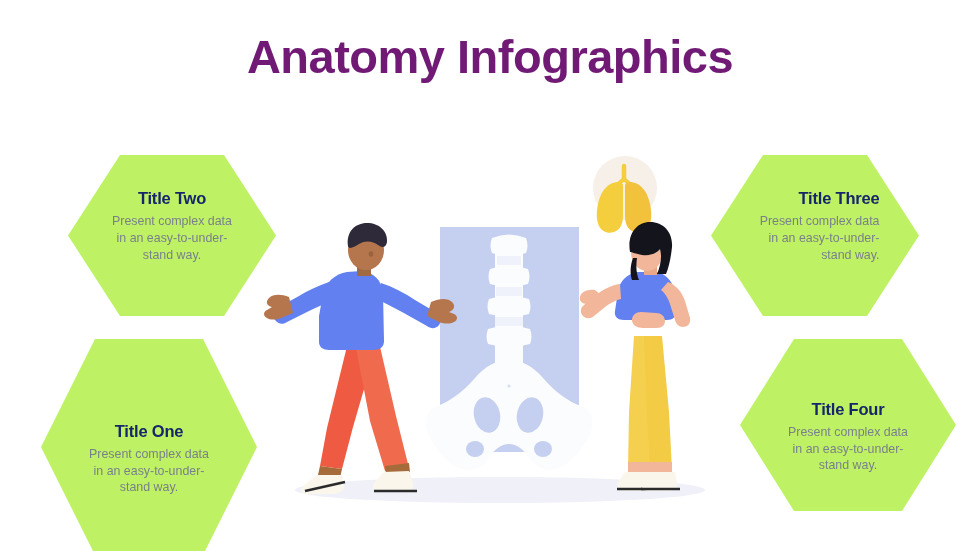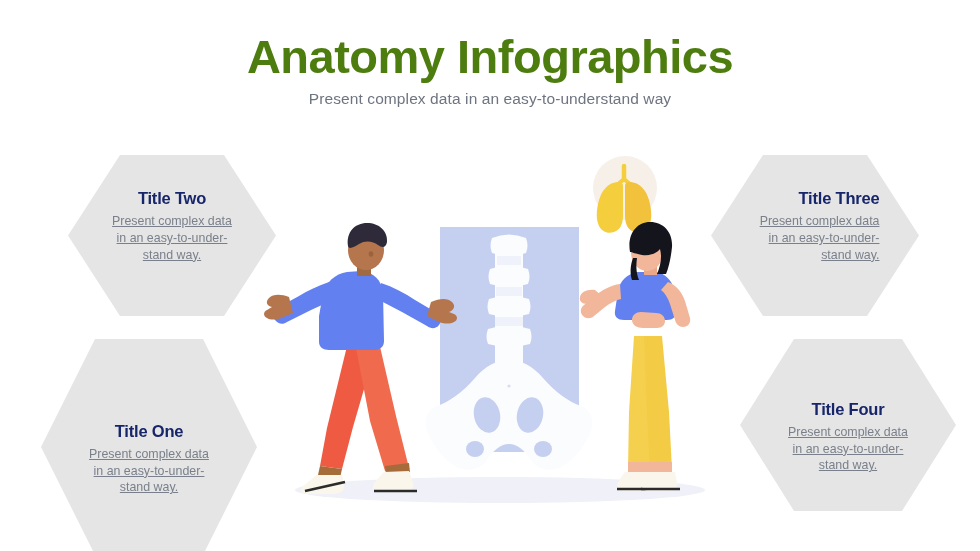--- a/index.html
+++ b/index.html
@@ -11,36 +11,36 @@
     position:relative;
   }
 
   #stage { position:relative; width:980px; height:551px; background:#ffffff; }
 
   
   .header { position:absolute; left:0; top:32px; width:980px; text-align:center; }
   .title {
     font-size:47px;
     font-weight:bold;
-    color:#4d7c0f;
+    color:#701a75;
     letter-spacing:-0.5px;
     line-height:1.05;
   }
   .subtitle {
     margin-top:9px;
     font-size:15.5px;
     color:#6E7480;
     font-weight:400;
     letter-spacing:0.1px;
   }
 
   
   .hex {
     position:absolute;
-    background:#e5e5e5;
+    background:#bef264;
     -webkit-clip-path: polygon(25% 0%, 75% 0%, 100% 50%, 75% 100%, 25% 100%, 0% 50%);
     clip-path: polygon(25% 0%, 75% 0%, 100% 50%, 75% 100%, 25% 100%, 0% 50%);
     display:flex;
     flex-direction:column;
     align-items:center;
     justify-content:center;
     text-align:center;
   }
   .hex-inner { width:62%; }
   .hex-title {
@@ -49,21 +49,20 @@
     color:#17256B;
     margin-bottom:5px;
     letter-spacing:-0.2px;
     white-space:nowrap;
   }
   .hex-body {
     font-size:12.4px;
     line-height:1.35;
     color:#7A808B;
     white-space:pre-line;
-    text-decoration:underline;
   }
 
   #hex-two   { left:68px;  top:155px; width:208px; height:161px; }
   #hex-one   { left:41px;  top:339px; width:216px; height:216px; }
   #hex-three { left:711px; top:155px; width:208px; height:161px; }
   #hex-four  { left:740px; top:339px; width:216px; height:172px;text-align:center; }
   
   #hex-two  .hex-inner  { transform:translateY(-9px); }
   #hex-one  .hex-inner  { transform:translateY(12px); }
   #hex-three .hex-inner { transform:translateY(-9px);text-align:right; }
@@ -72,21 +71,20 @@
   
   #illustration { position:absolute; left:0; top:0; width:980px; height:551px; pointer-events:none; }
 </style>
 </head>
 <body>
 
 <div id="stage">
 
   <div class="header">
     <div class="title">Anatomy Infographics</div>
-    <div class="subtitle">Present complex data in an easy-to-understand way</div>
   </div>
 
   <svg id="illustration" viewBox="0 0 980 551" xmlns="http://www.w3.org/2000/svg">
 
     <ellipse cx="500" cy="490" rx="205" ry="13" fill="#EFF0F8"></ellipse>
 
     <g>
       <rect x="440" y="227" width="139" height="225" fill="#C5CFF0"></rect>
 
       <g fill="#FBFCFE">

